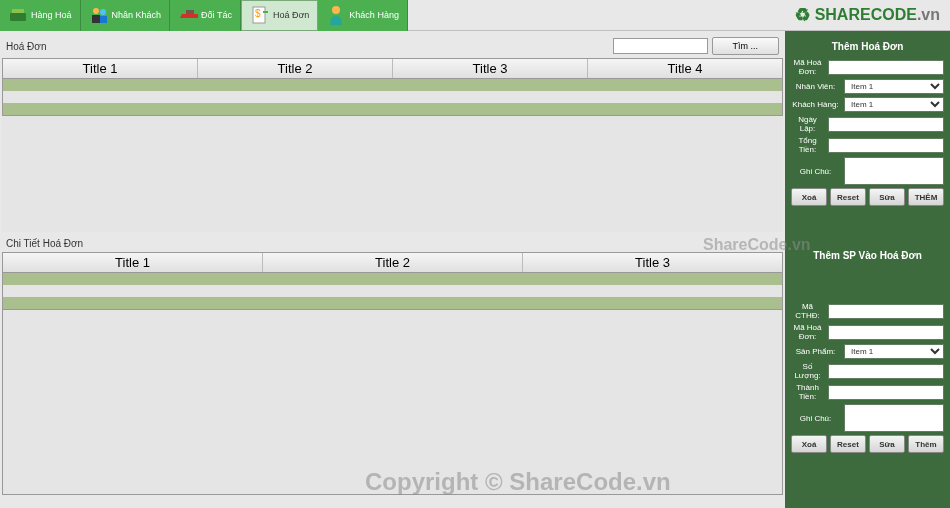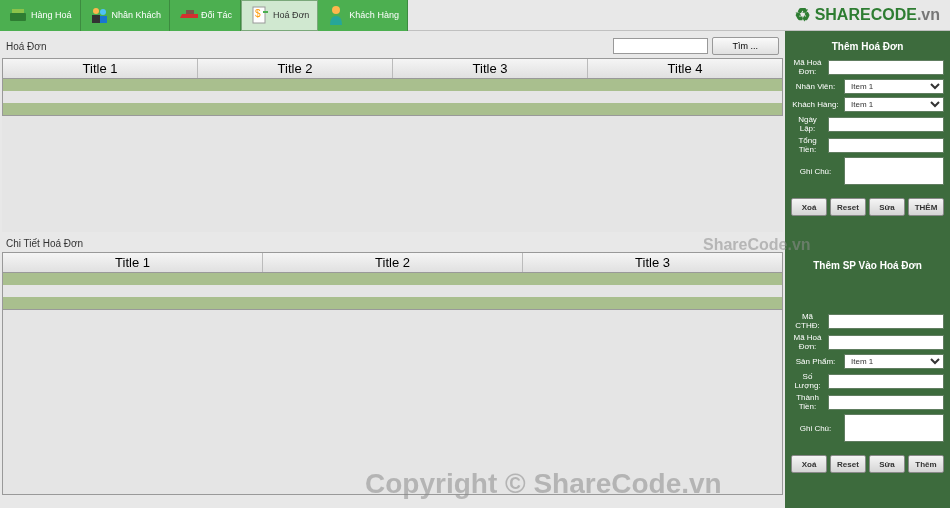--- a/index.html
+++ b/index.html
@@ -142,38 +142,38 @@
   font-size: 8px;
   padding: 0 2px;
   background: #fff;
   color: #333;
 }
 .frow textarea { height: 28px; resize: none; overflow: scroll; }
 .btn-row {
   display: flex;
   gap: 3px;
   justify-content: center;
-  margin-top: 10px;
+  margin-top: 0;
   border-radius: 8px;
 }
 .btn-row button {
   flex: 1;
   height: 18px;
   font-size: 8px;
   font-weight: bold;
   background: linear-gradient(#f5f5f5,#d5d5d5);
   border: 1px solid #888;
   border-radius: 2px;
   cursor: pointer;
   color: #333;
 }
 .watermark {
   position: absolute;
   color: rgba(140,140,140,0.55);
-  font-size: 28px;
+  font-size: 24px;
   font-weight: bold;
   pointer-events: none;
 }
 .wm1 { left: 365px; top: 468px; }
 .wm2 { left: 703px; top: 236px; font-size:16px;}
 svg { display:block; }
 </style>
 </head>
 <body>
 

